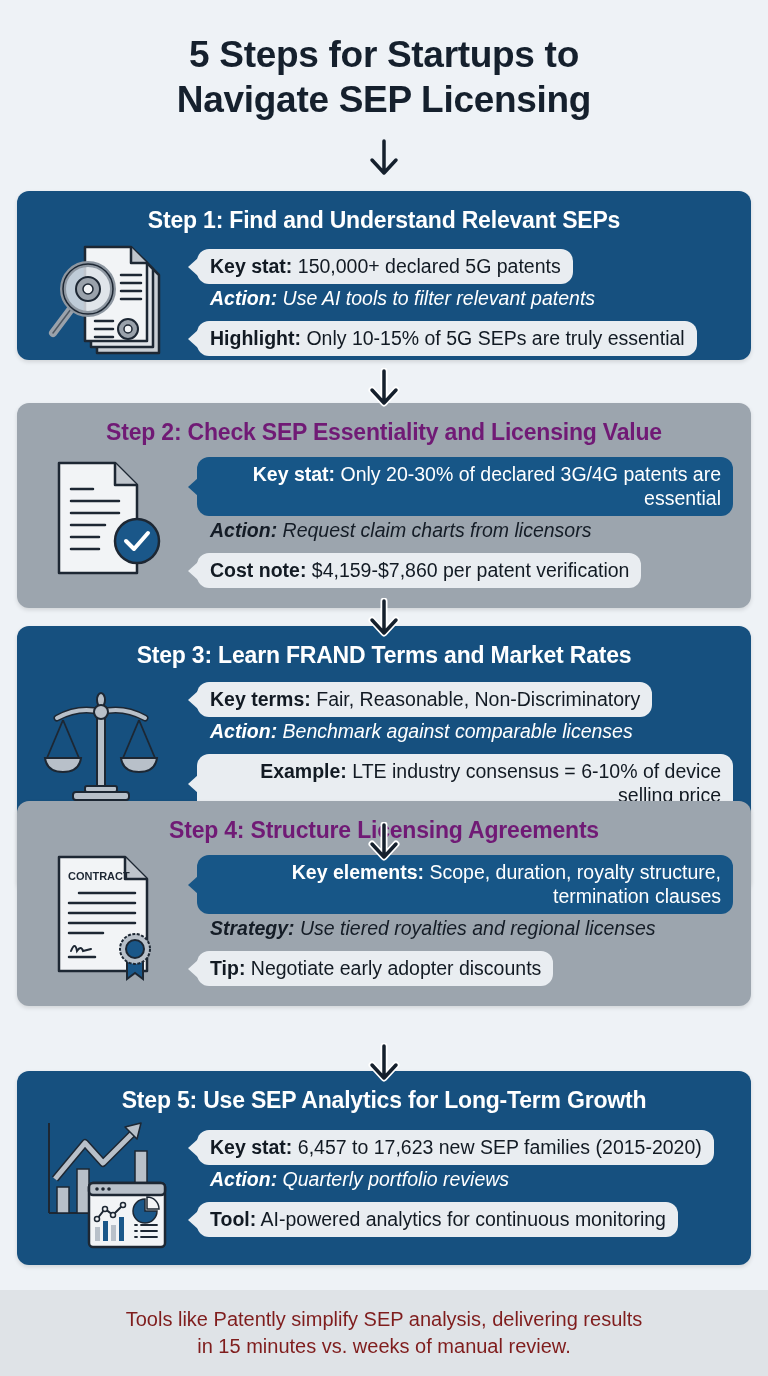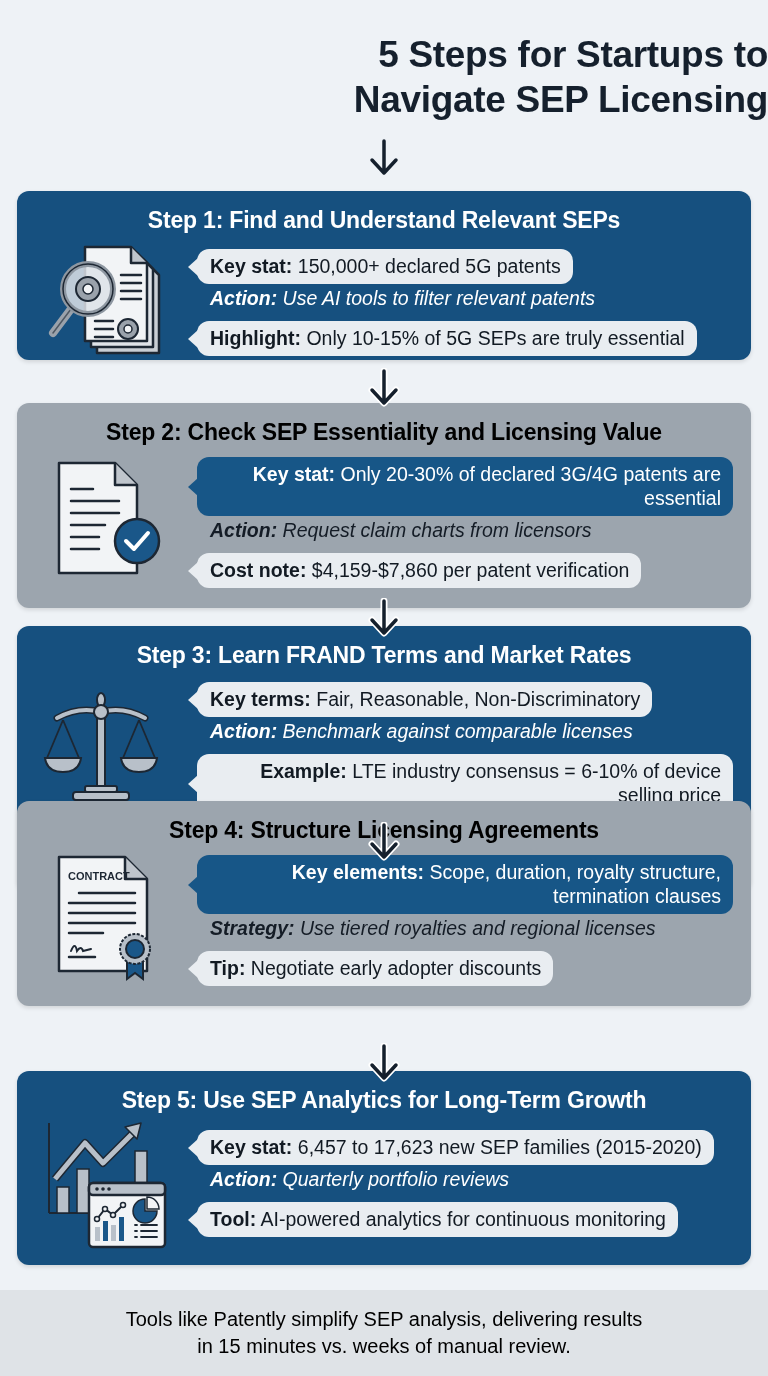--- a/index.html
+++ b/index.html
@@ -6,38 +6,38 @@
   html, body { width: 768px; height: 1376px; }
   body {
     background: #eef2f6;
     font-family: "Liberation Sans", "DejaVu Sans", sans-serif;
     position: relative;
     overflow: hidden;
     color: #111a24;
   }
   .title {
     position: absolute; left: 0; top: 32px; width: 768px;
-    text-align: right; font-weight: 700; font-size: 37px; line-height: 45px;
+    text-align: center; font-weight: 700; font-size: 37px; line-height: 45px;
     color: #15202d; letter-spacing: -0.3px;
   }
   .arrow {
     position: absolute; left: 366px; width: 36px; height: 40px; z-index: 5;
   }
   .card {
     position: absolute; left: 17px; width: 734px; border-radius: 12px;
     box-shadow: 0 2px 4px rgba(0,0,0,0.12);
   }
   .card.blue { background: #16507f; }
   .card.gray { background: #9ca5ae; }
   .card-title {
     position: absolute; left: 0; width: 100%; top: 14px; text-align: center;
     font-weight: 700; font-size: 23px; line-height: 30px; letter-spacing: -0.2px;
   }
   .card.blue .card-title { color: #ffffff; }
-  .card.gray .card-title { color: #000000; }
+  .card.gray .card-title { color: #701a75; }
   .icon { position: absolute; left: 26px; }
   .bullets { position: absolute; left: 180px; right: 18px; }
   .bubble {
     position: relative; display: inline-block; border-radius: 12px;
     padding: 5px 12px 6px 13px; font-size: 19.5px; line-height: 24px;
   }
   .bubble::before {
     content: ""; position: absolute; left: -9px; top: 50%; margin-top: -9px;
     border-top: 9px solid transparent; border-bottom: 9px solid transparent;
     border-right: 10px solid var(--bc);
@@ -45,21 +45,21 @@
   .bubble.light { background: #e9edf1; color: #121a23; --bc: #e9edf1; }
   .bubble.dark { background: #175687; color: #ffffff; --bc: #175687; }
   .bubble.wide { display: block; text-align: right; }
   .plain { padding: 2px 13px; font-size: 19.5px; line-height: 24px; margin-bottom: 9px; font-style: italic; }
   .card.blue .plain { color: #ffffff; }
   .card.gray .plain { color: #141c26; }
   .lbl { font-weight: 700; }
   .footer {
     position: absolute; left: 0; top: 1290px; width: 768px; height: 86px;
     background: #dfe3e7; text-align: center; font-size: 20px; line-height: 27px;
-    color: #000000; padding-top: 16px;
+    color: #7f1d1d; padding-top: 16px;
   }
 </style>
 </head>
 <body>
 
 <div class="title">
   <div>5 Steps for Startups to</div>
   <div>Navigate SEP Licensing</div>
 </div>
 

